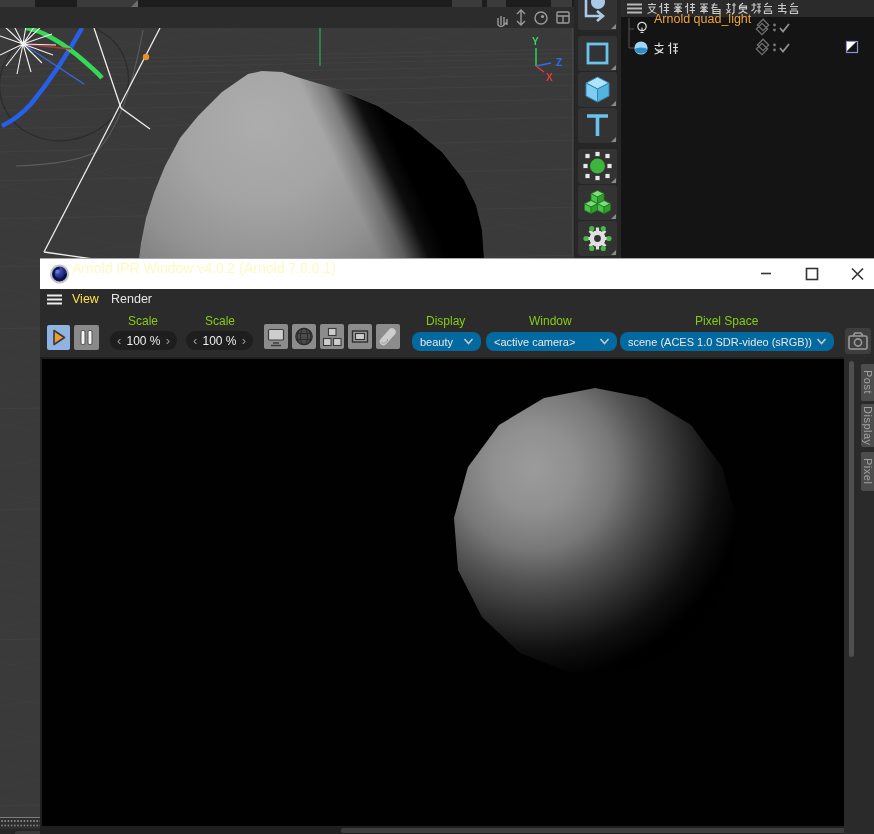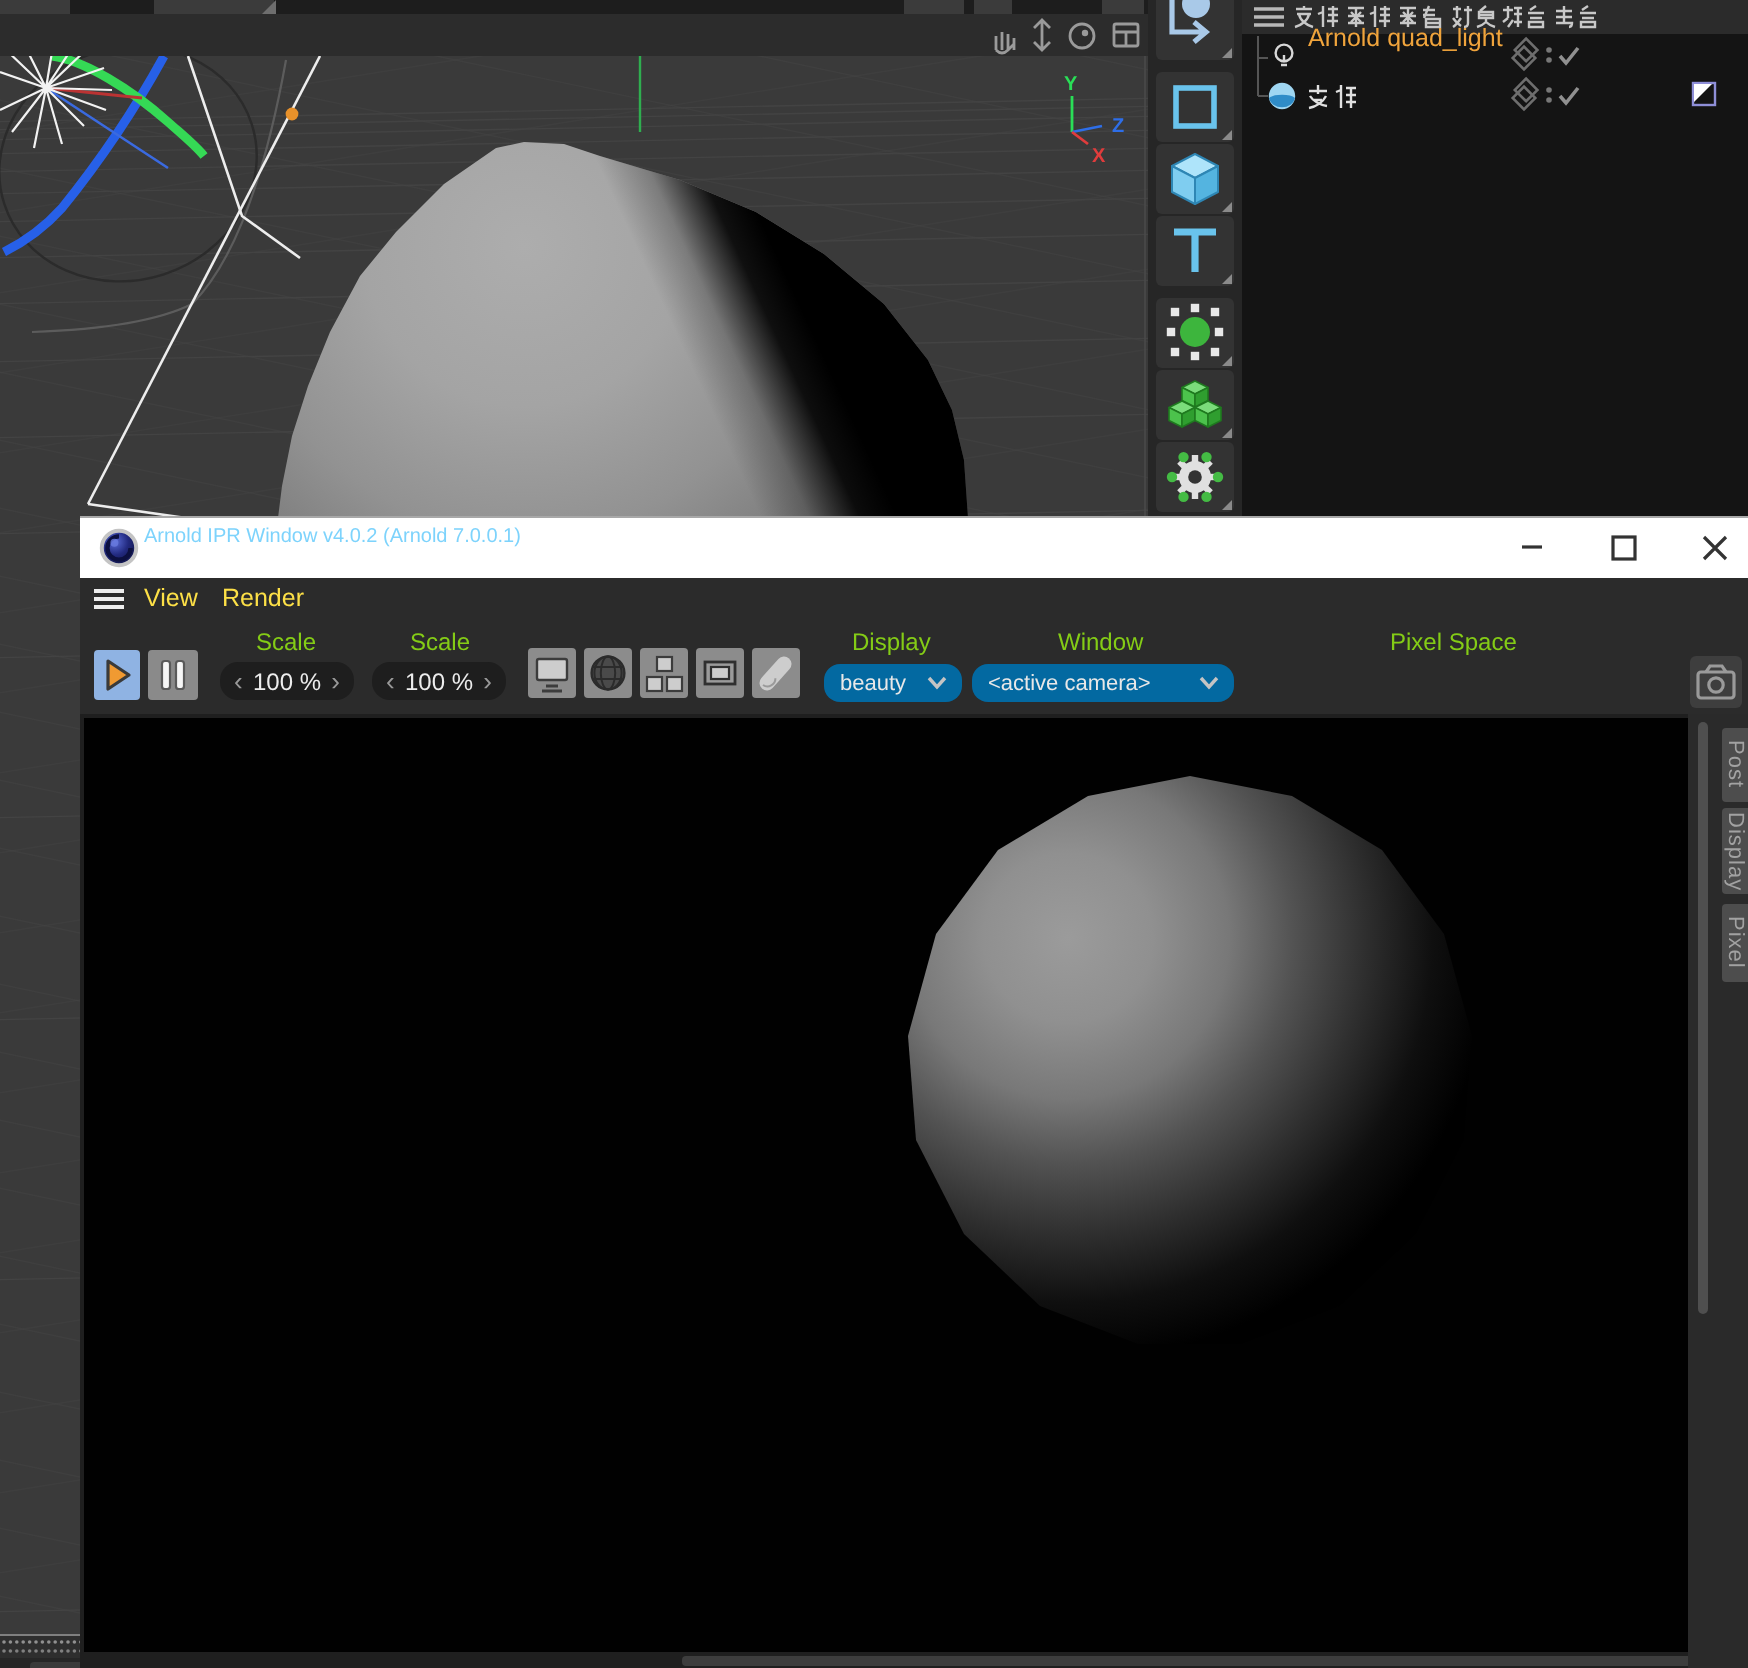--- a/index.html
+++ b/index.html
@@ -373,37 +373,37 @@
         <radialGradient id="c4dl" cx="0.38" cy="0.32" r="0.85">
     <stop offset="0" stop-color="#5a6cd8"></stop>
           <stop offset="0.45" stop-color="#222a80"></stop>
           <stop offset="1" stop-color="#090b30"></stop>
   </radialGradient>
       </defs>
   <circle cx="10.5" cy="11" r="8.6" fill="url(#c4dl)" stroke="#c4c4c4" stroke-width="2"></circle>
   <path d="M10.5,5.2 a5.8,5.8 0 1 0 5.8,5.8" fill="none" stroke="#0c1040" stroke-width="2.2"></path>
   <circle cx="8.2" cy="8.4" r="2" fill="#6a7ce0" opacity="0.8"></circle>
 </svg>
-<div class="abs" style="left:72px;top:259px;height:18px;display:flex;align-items:center;color:#7dd3fc;font-size:10px">Arnold IPR Window v4.0.2 (Arnold 7.0.0.1)</div>
+<div class="abs" style="left:72px;top:259px;height:18px;display:flex;align-items:center;color:#fef9c3;font-size:14px">Arnold IPR Window v4.0.2 (Arnold 7.0.0.1)</div>
 <svg class="abs" style="left:756px;top:259px" width="118" height="30" viewBox="0 0 118 30">
   <g stroke="#333" stroke-width="1.6" fill="none">
     <path d="M5,14.5 h10"></path>
     <rect x="50.5" y="9.5" width="11" height="11"></rect>
     <path d="M96,9.5 l11,11 m0,-11 l-11,11"></path>
   </g>
 </svg>
 
 <div class="abs" style="left:40px;top:289px;width:834px;height:22px;background:#2b2b2b"></div>
 <svg class="abs" style="left:47px;top:294px" width="16" height="11" viewBox="0 0 16 11">
   <g stroke="#ededed" stroke-width="2">
         <path d="M0,1.5h15M0,5.5h15M0,9.5h15"></path>
       </g>
 </svg>
 <div class="abs lbl" style="left:72px;top:292px;color:#fde047;font-size:12.5px">View</div>
-<div class="abs lbl" style="left:111px;top:292px;color:#fde047;font-size:12.5px">Render</div>
+<div class="abs lbl" style="left:111px;top:292px;color:#e5e5e5;font-size:12.5px">Render</div>
 
 <div class="abs" style="left:40px;top:311px;width:834px;height:46px;background:#2b2b2b"></div>
     <div class="abs" style="left:47px;top:325px;width:23px;height:25px;background:#8fb3e3;border-radius:2px"></div>
     <svg class="abs" style="left:47px;top:325px" width="23" height="25" viewBox="0 0 23 25">
       <path d="M7,5.5 L17.5,12.5 7,19.5 Z" fill="#f09a32" stroke="#3a3a3a" stroke-width="1.6" stroke-linejoin="round"></path>
     </svg>
     <div class="abs" style="left:74px;top:325px;width:25px;height:25px;background:#8a8a8a;border-radius:2px"></div>
     <svg class="abs" style="left:74px;top:325px" width="25" height="25" viewBox="0 0 25 25">
       <g fill="#f6f6f6" stroke="#5a5a5a" stroke-width="1.1">
         <rect x="7" y="5.5" width="4" height="14" rx="1.4"></rect>
@@ -451,20 +451,23 @@
     <div class="ibtn" style="left:376px;top:324px"><svg width="24" height="25" viewBox="0 0 24 25">
         <path d="M7.5,17.5 L16,8" stroke="#cdcdcd" stroke-width="7.5" stroke-linecap="round"></path>
         <path d="M5.5,18.5 a4,4 0 0 0 6.2,-3.4" fill="none" stroke="#9a9a9a" stroke-width="1"></path>
       </svg></div>
     <div class="dd" style="left:412px;top:332px;width:69px">beauty<svg width="11" height="7" viewBox="0 0 11 7">
         <path d="M1.5,1 L5.5,5.5 9.5,1" fill="none" stroke="#c4c4c4" stroke-width="1.7"></path>
       </svg></div>
     <div class="dd" style="left:486px;top:332px;width:131px">&lt;active camera&gt;<svg width="11" height="7" viewBox="0 0 11 7">
         <path d="M1.5,1 L5.5,5.5 9.5,1" fill="none" stroke="#c4c4c4" stroke-width="1.7"></path>
       </svg></div>
+    <div class="dd" style="left:620px;top:332px;width:214px">scene (ACES 1.0 SDR-video (sRGB))<svg width="11" height="7" viewBox="0 0 11 7">
+        <path d="M1.5,1 L5.5,5.5 9.5,1" fill="none" stroke="#c4c4c4" stroke-width="1.7"></path>
+      </svg></div>
     <div class="abs" style="left:845px;top:328px;width:26px;height:26px;background:#3e3e3e;border-radius:3px"></div>
     <svg class="abs" style="left:845px;top:328px" width="26" height="26" viewBox="0 0 26 26">
       <rect x="4" y="8" width="18" height="13" rx="1.5" fill="none" stroke="#9a9a9a" stroke-width="1.6"></rect>
       <path d="M8,8 L10,5 h6 l2,3" fill="none" stroke="#9a9a9a" stroke-width="1.6"></path>
       <circle cx="13" cy="14.5" r="3.6" fill="none" stroke="#9a9a9a" stroke-width="1.6"></circle>
     </svg>
 
 <div class="abs" style="left:40px;top:357px;width:834px;height:469px;background:#1f1f1f"></div>
 <div class="abs" style="left:42px;top:359px;width:802px;height:467px;background:#010101"></div>
 <svg class="abs" style="left:42px;top:359px" width="802" height="467" viewBox="0 0 802 467">

